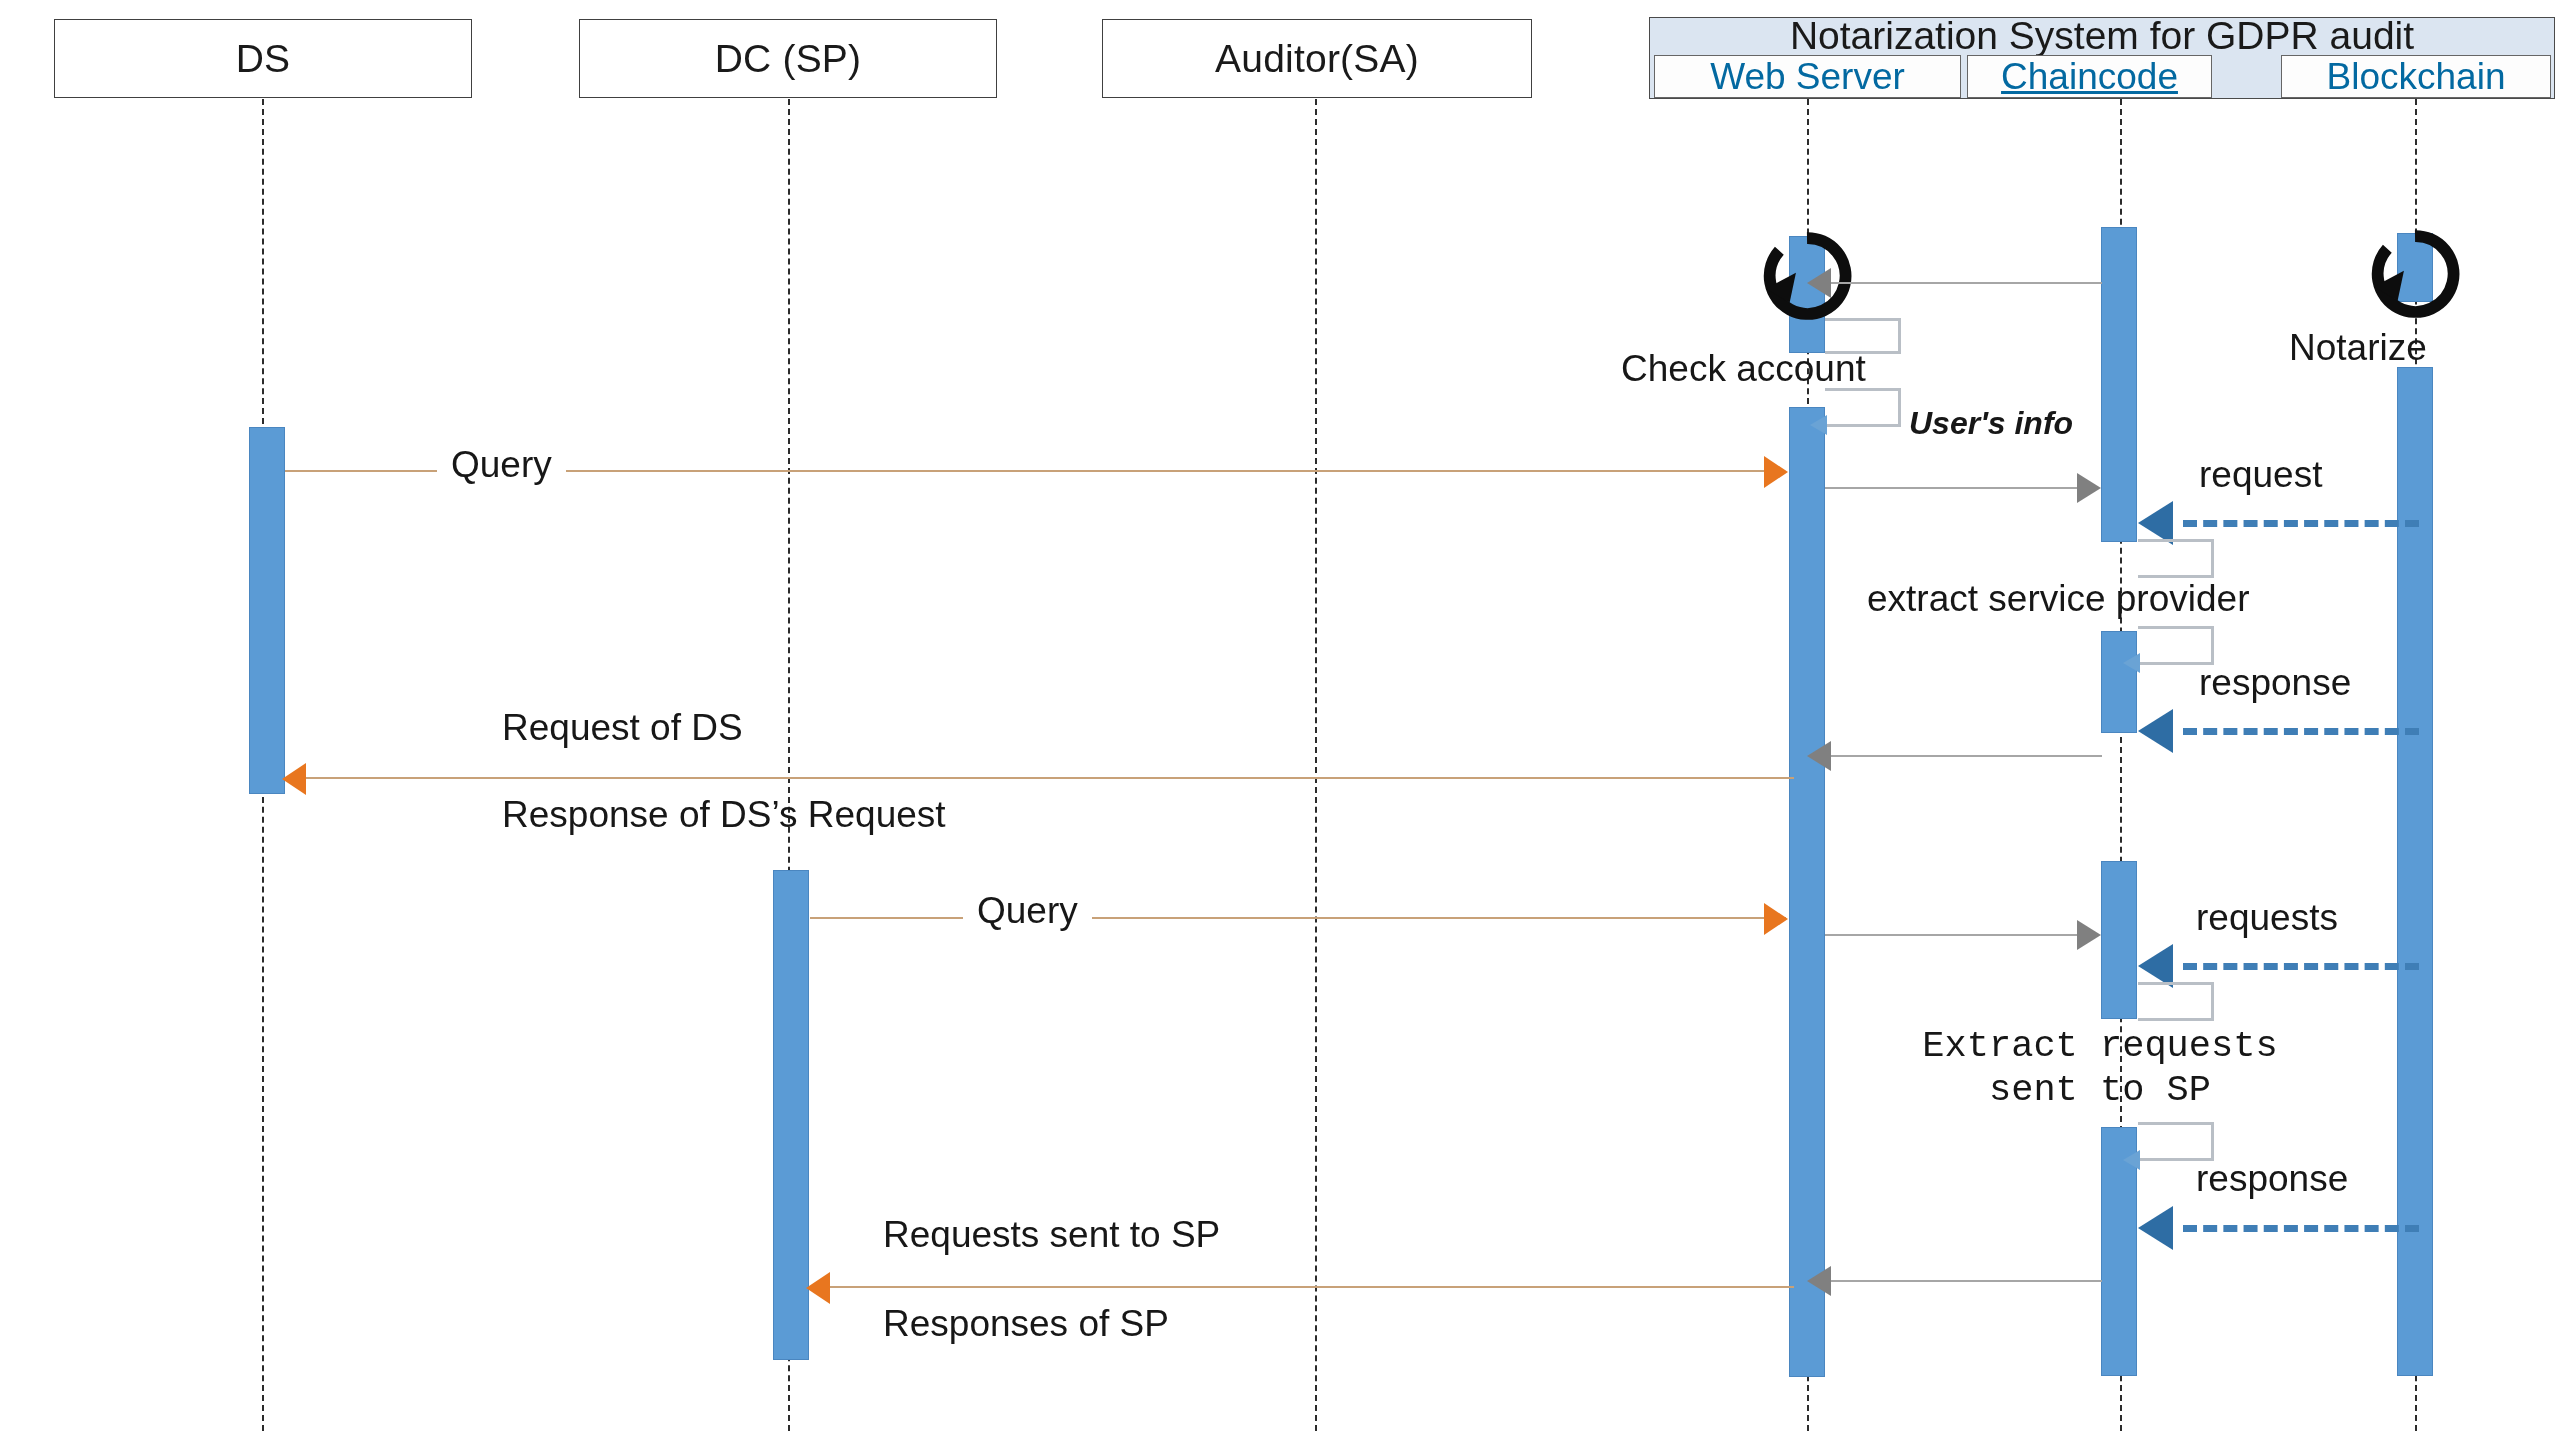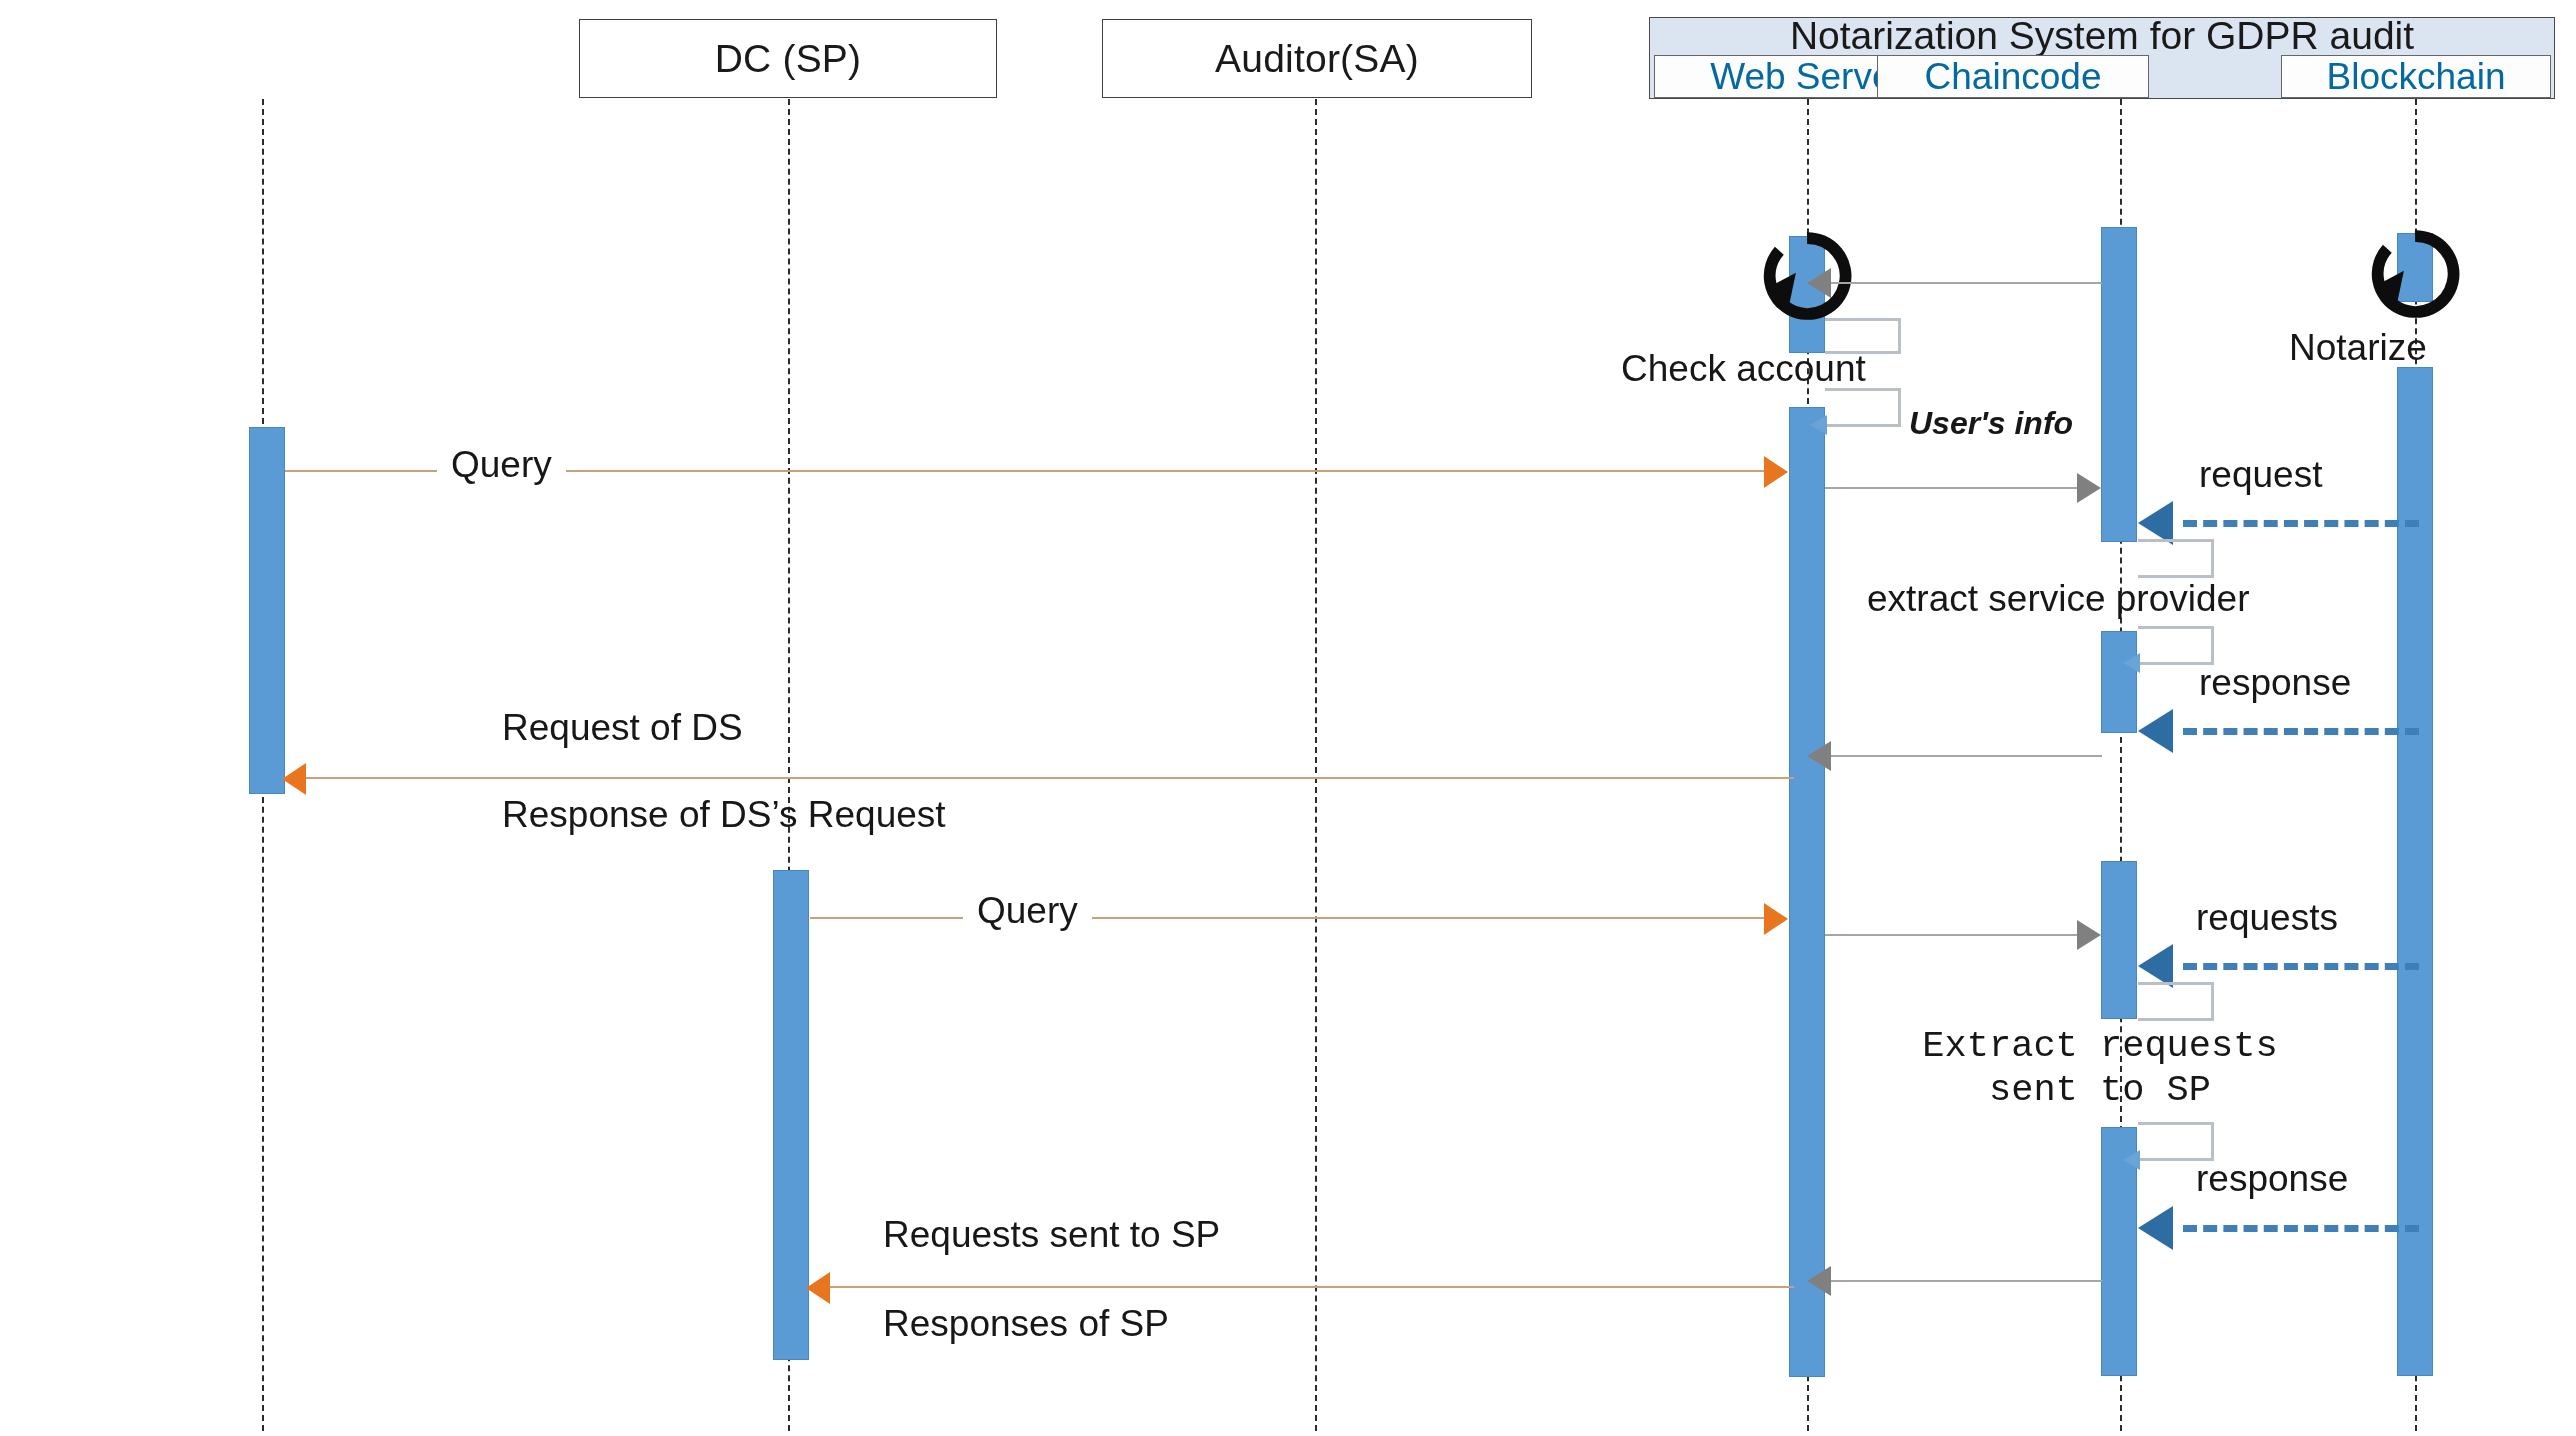--- a/index.html
+++ b/index.html
@@ -110,38 +110,41 @@
   }
 
   
   .loopicon{position:absolute;}
 </style>
 </head>
 <body>
 
 <div id="stage">
 
+  <div class="lifebox plain" style="left:54px;top:19px;width:418px;height:79px;">
+    <span>DS</span>
+  </div>
 
   <div class="lifebox plain" style="left:1102px;top:19px;width:430px;height:79px;">
     <span>Auditor(SA)</span>
   </div>
 
   <div class="lifebox plain" style="left:579px;top:19px;width:418px;height:79px;">
     <span>DC (SP)</span>
   </div>
 
   <div class="groupframe" style="left:1649px;top:17.3px;width:906px;height:82px;"></div>
   <div class="grouptitle" style="left:1649px;top:17.3px;width:906px;height:38px;">
     <span>Notarization System for GDPR audit</span>
   </div>
 
   <div class="subbox" style="left:1654px;top:55px;width:307px;height:43px;">
     <span>Web Server</span>
   </div>
-  <div class="subbox" style="left:1877px;top:55px;width:272px;height:43px;">
+  <div class="subbox" style="left:1967px;top:55px;width:245px;height:43px;text-decoration:underline;">
     <span>Chaincode</span>
   </div>
   <div class="subbox" style="left:2281px;top:55px;width:270px;height:43px;">
     <span>Blockchain</span>
   </div>
 
   <div class="lifeline" style="left:262px; top:99px;height:1332px;"></div>
   <div class="lifeline" style="left:788px;top:99px;height:1332px;"></div>
   <div class="lifeline" style="left:1315px;top:99px;height:1332px;"></div>
   <div class="lifeline" style="left:1807px;top:99px;height:1332px;"></div>

